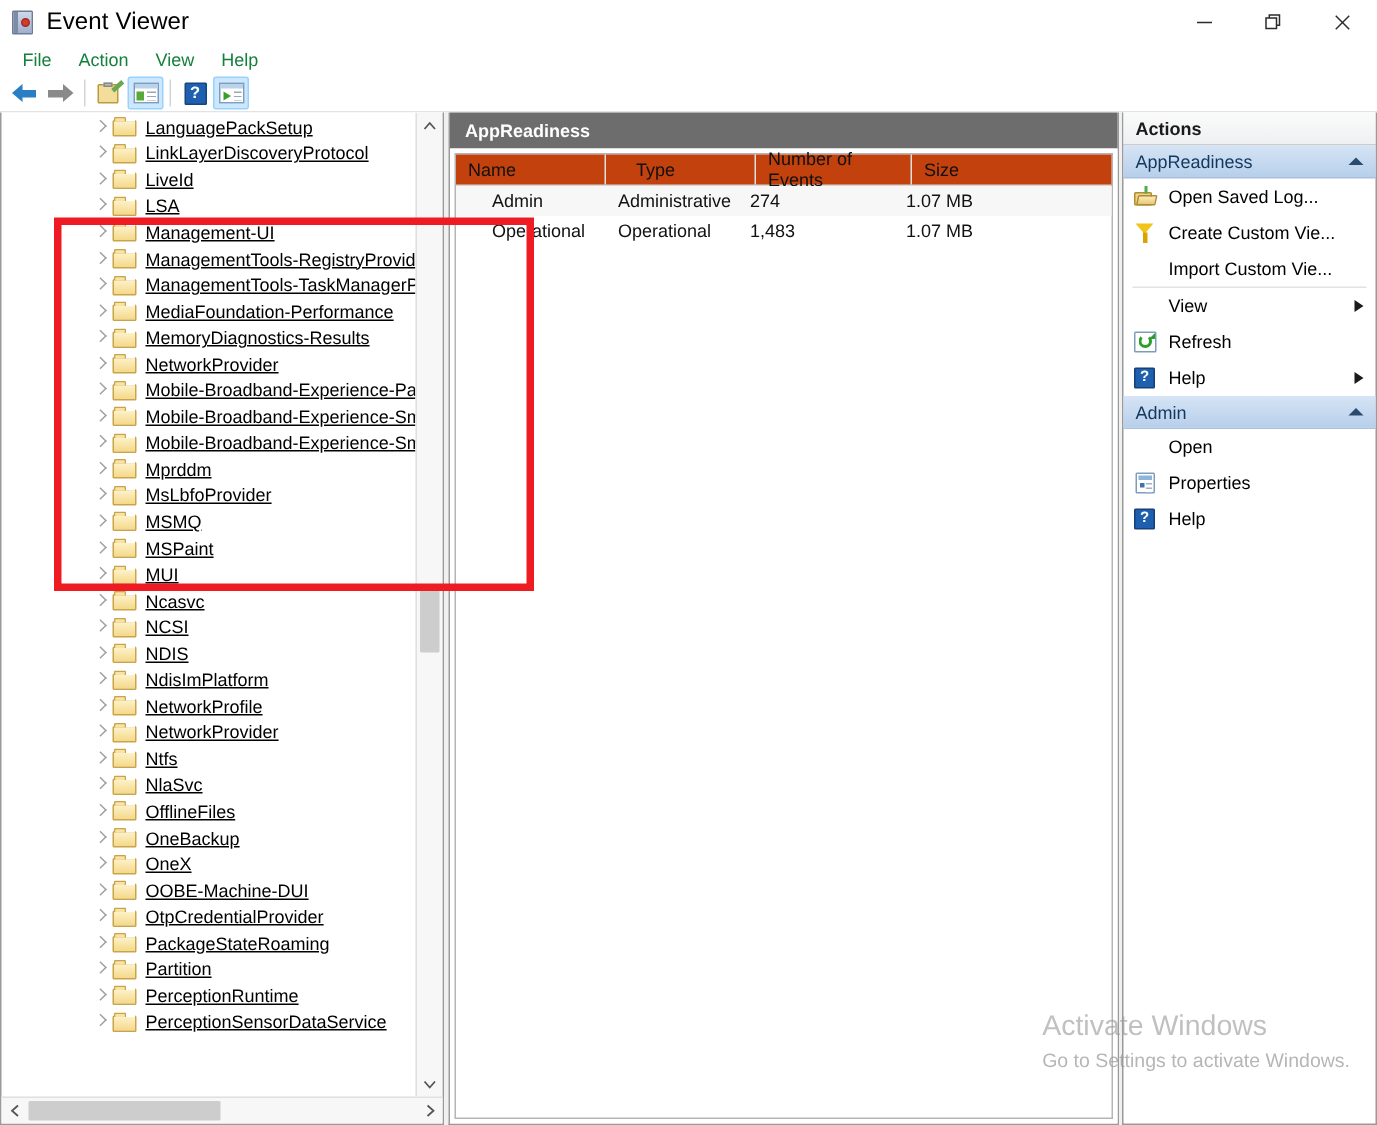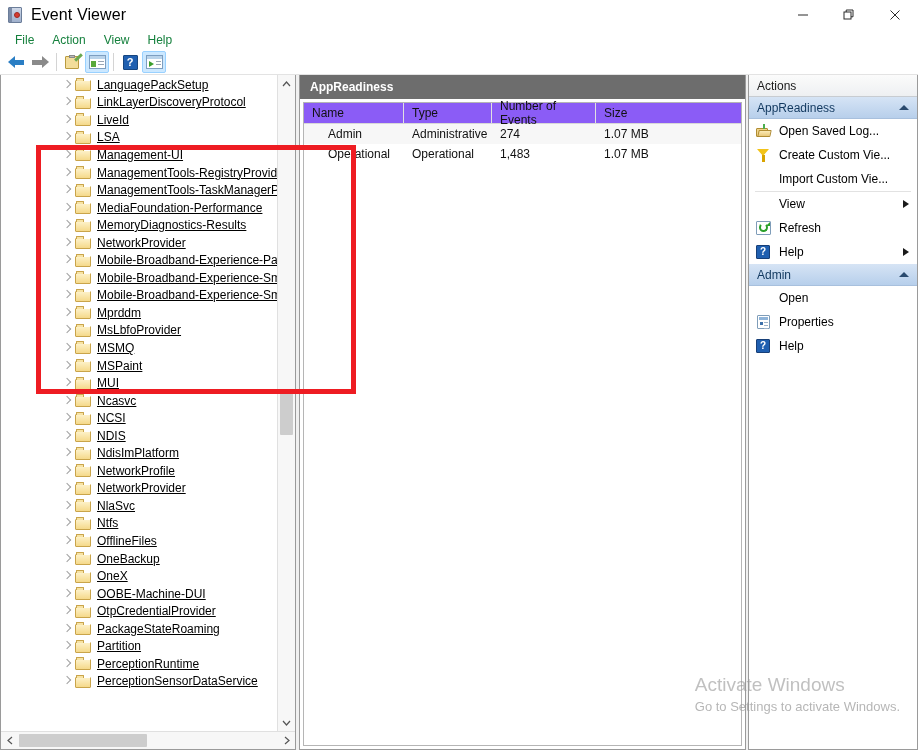--- a/index.html
+++ b/index.html
@@ -207,21 +207,21 @@
   .center-body{
     flex:1;min-height:0;display:flex;flex-direction:column;
     padding:3px;box-sizing:border-box;background:#fff;
   }
   .grid{
     flex:1;display:flex;flex-direction:column;
     border:1px solid #b5b5b5;box-sizing:border-box;background:#fff;
   }
   .grid-head{
     height:20px;flex:0 0 20px;display:flex;
-    background:#8b5cf6;border-bottom:1px solid #d8d8d8;
+    background:#c2410c;border-bottom:1px solid #d8d8d8;
   }
   .gh{
     font-size:12px;color:#111;display:flex;align-items:center;
     padding-left:8px;border-right:1px solid #e1e1e1;box-sizing:border-box;
   }
   .grid-row{
     height:20px;display:flex;align-items:center;
   }
   .grid-row.alt{background:#f7f7f7;}
   .gc{
@@ -236,21 +236,21 @@
     margin-left:2px;
     border:1px solid #9a9a9a;border-top:none;
     box-sizing:border-box;background:#fff;
     display:flex;flex-direction:column;
   }
   .actions-title{
     height:22px;flex:0 0 22px;
     background:linear-gradient(180deg,#fbfbfb 0%,#eef0f2 100%);
     border-bottom:1px solid #c8ccd1;
     display:flex;align-items:center;padding-left:8px;
-    font-size:12px;font-weight:normal;color:#1a1a1a;box-sizing:border-box;
+    font-size:12px;font-weight:bold;color:#1a1a1a;box-sizing:border-box;
   }
   .act-group-head{
     height:22px;flex:0 0 22px;
     background:linear-gradient(180deg,#d6e4f5 0%,#b7cfeb 100%);
     border-bottom:1px solid #a8c0dd;
     display:flex;align-items:center;padding:0 8px;
     font-size:12px;color:#11385f;box-sizing:border-box;
     justify-content:space-between;
   }
   .act-group-head .caret{
@@ -612,30 +612,30 @@
               </span>
               <span class="tree-label">NetworkProvider</span>
             </div>
             <div class="tree-row">
               <span class="chev"></span>
               <span class="folder">
                 <span class="b"></span>
                 <span class="t"></span>
                 <span class="w"></span>
               </span>
+              <span class="tree-label">Ntfs</span>
+            </div>
+            <div class="tree-row">
+              <span class="chev"></span>
+              <span class="folder">
+                <span class="b"></span>
+                <span class="t"></span>
+                <span class="w"></span>
+              </span>
               <span class="tree-label">NlaSvc</span>
-            </div>
-            <div class="tree-row">
-              <span class="chev"></span>
-              <span class="folder">
-                <span class="b"></span>
-                <span class="t"></span>
-                <span class="w"></span>
-              </span>
-              <span class="tree-label">Ntfs</span>
             </div>
             <div class="tree-row">
               <span class="chev"></span>
               <span class="folder">
                 <span class="b"></span>
                 <span class="t"></span>
                 <span class="w"></span>
               </span>
               <span class="tree-label">OfflineFiles</span>
             </div>
@@ -740,21 +740,21 @@
         </div>
       </div>
     </div>
 
     <div class="center-pane">
       <div class="center-header">AppReadiness</div>
       <div class="center-body">
         <div class="grid">
           <div class="grid-head" id="grid-head">
               <div class="gh" style="width: 100px;">Name</div>
-              <div class="gh" style="width: 88px;">Type</div>
+              <div class="gh" style="width: 88px; margin-left: 12px;">Type</div>
               <div class="gh" style="width: 104px;">Number of Events</div>
               <div class="gh" style="width: 120px; flex: 1 1 0%; border-right: none;">Size</div>
             </div>
           <div id="grid-body">
               <div class="grid-row alt">
                 <div class="gc first" style="width: 100px;">Admin</div>
                 <div class="gc" style="width: 88px;">Administrative</div>
                 <div class="gc" style="width: 104px;">274</div>
                 <div class="gc" style="width: 120px; flex: 1 1 0%;">1.07 MB</div>
               </div>

